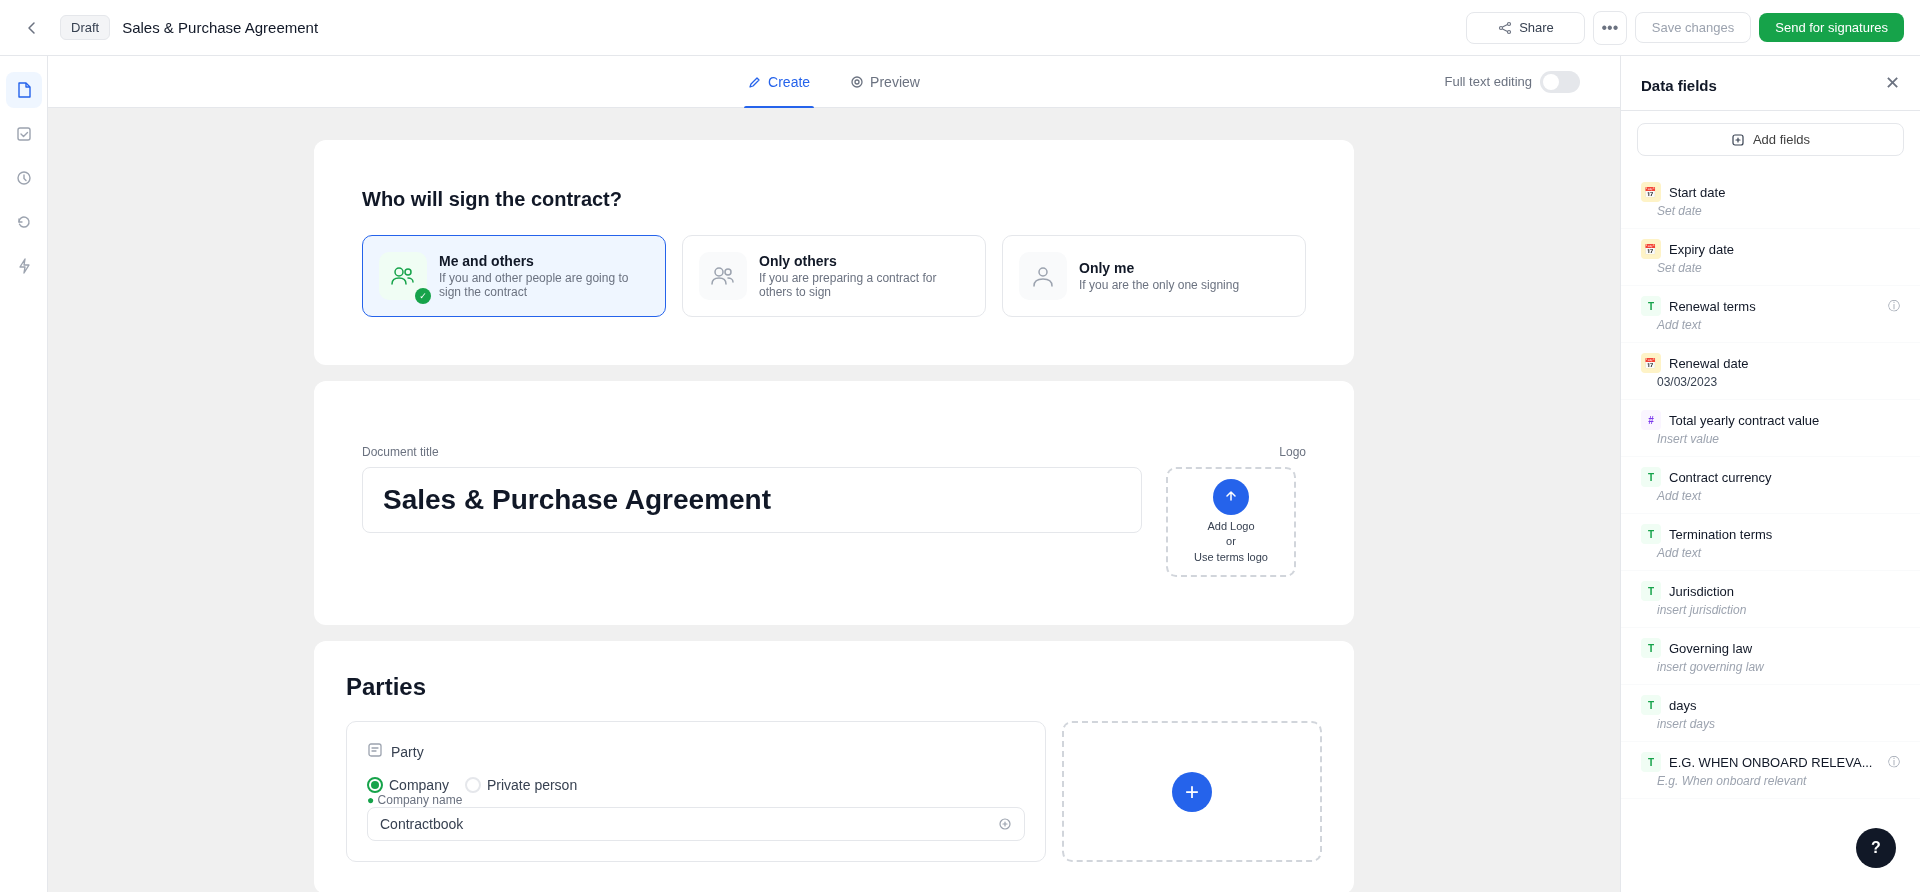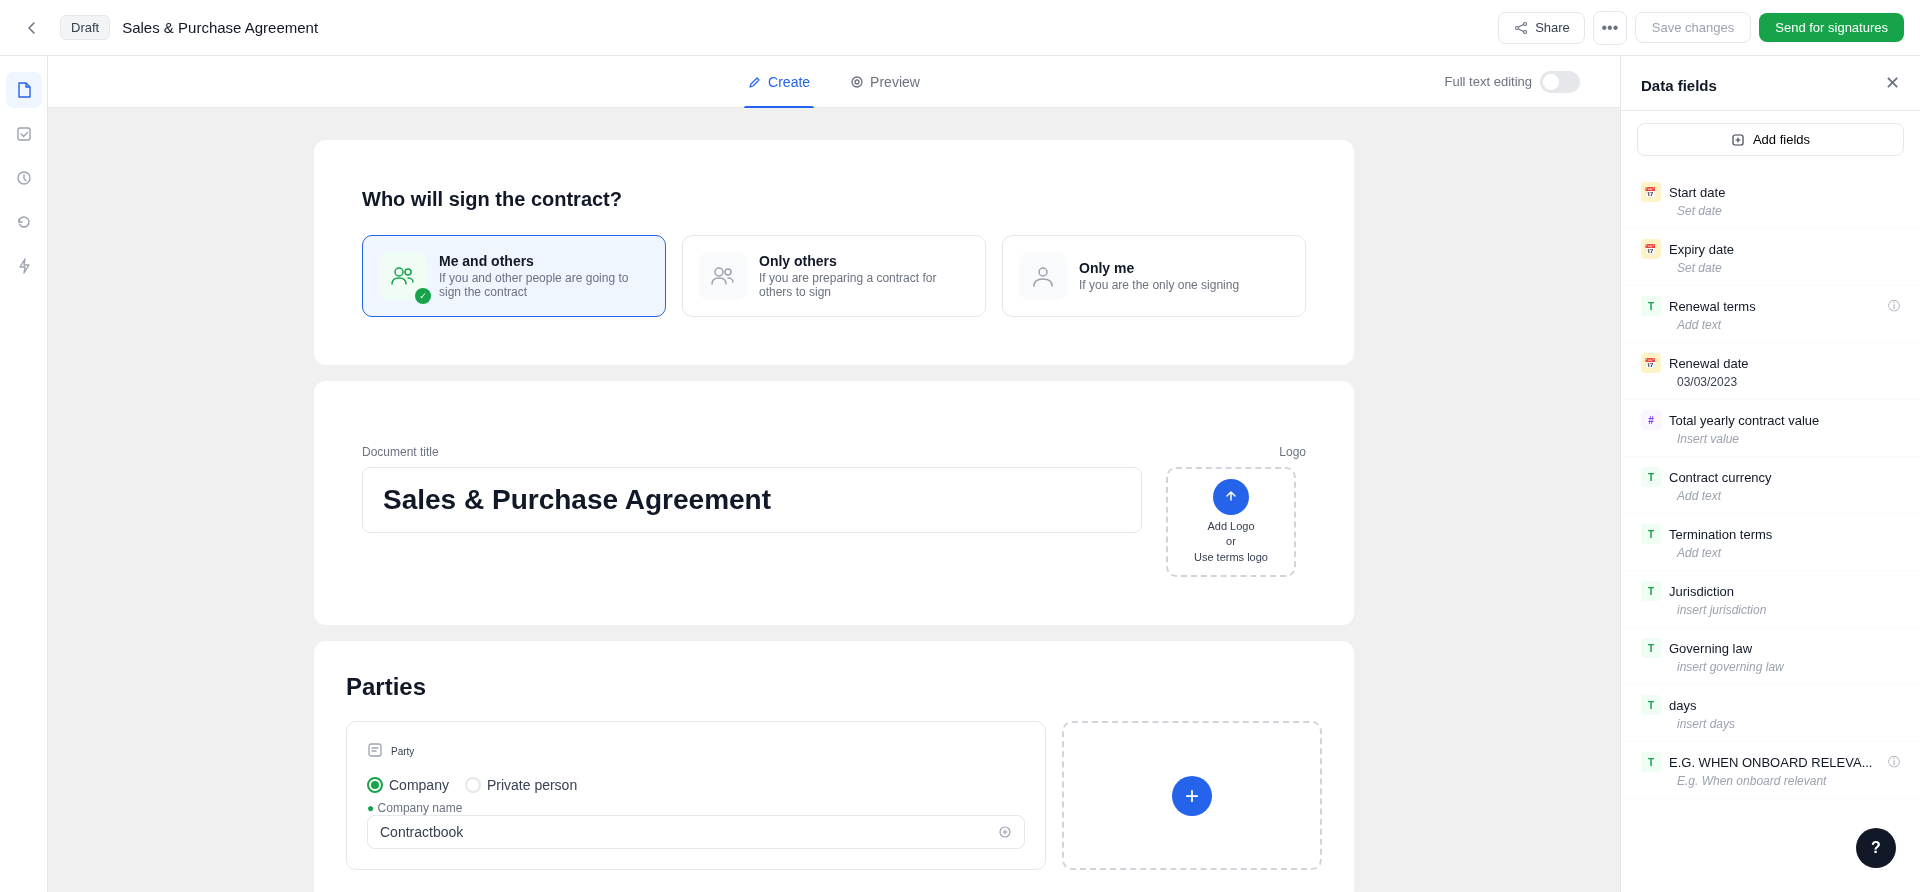--- a/index.html
+++ b/index.html
@@ -14,21 +14,21 @@
       width: 32px; height: 32px; display: flex; align-items: center; justify-content: center;
       border-radius: 6px; cursor: pointer; color: #6b7280;
     }
     .draft-badge {
       background: #f3f4f6; border: 1px solid #e5e7eb; border-radius: 6px;
       padding: 4px 10px; font-size: 13px; color: #374151; font-weight: 500;
     }
     .doc-title-top { font-size: 15px; font-weight: 500; color: #111827; flex: 1; }
     .topbar-right { display: flex; align-items: center; gap: 8px; }
     .share-btn {
-      display: flex; align-items: center; gap: 6px; padding: 7px 14px;
+      display: flex; align-items: center; gap: 6px; padding: 7px 30px;
       border: 1px solid #e5e7eb; border-radius: 8px; background: #fff;
       font-size: 13px; color: #374151; cursor: pointer; font-weight: 500;
     }
     .more-btn {
       width: 34px; height: 34px; display: flex; align-items: center; justify-content: center;
       border: 1px solid #e5e7eb; border-radius: 8px; background: #fff; cursor: pointer; color: #6b7280;
     }
     .save-btn {
       padding: 7px 16px; border-radius: 8px; border: 1px solid #e5e7eb;
       background: #fff; font-size: 13px; color: #9ca3af; cursor: pointer;
@@ -135,22 +135,22 @@
     
     .parties-section { background: #fff; border-radius: 12px; padding: 32px; margin-bottom: 16px; }
     .parties-title { font-size: 24px; font-weight: 700; color: #111827; margin-bottom: 20px; }
     .parties-content { display: flex; gap: 16px; }
     .party-card {
       flex: 1; border: 1px solid #e5e7eb; border-radius: 10px; padding: 20px;
       background: #fff;
     }
     .party-header { display: flex; align-items: center; gap: 8px; margin-bottom: 16px; }
     .party-icon { color: #9ca3af; font-size: 14px; }
-    .party-label { font-size: 10px; font-weight: 500; color: #374151; }
-    .radio-group { display: flex; gap: 16px; margin-bottom: 8px; }
+    .party-label { font-size: 14px; font-weight: 500; color: #374151; }
+    .radio-group { display: flex; gap: 16px; margin-bottom: 0; }
     .radio-option { display: flex; align-items: center; gap: 6px; cursor: pointer; font-size: 14px; color: #374151; }
     .radio-circle {
       width: 16px; height: 16px; border-radius: 50%; border: 2px solid #e5e7eb;
       display: flex; align-items: center; justify-content: center;
     }
     .radio-circle.checked { border-color: #16a34a; }
     .radio-circle.checked::after {
       content: ''; width: 8px; height: 8px; background: #16a34a; border-radius: 50%;
     }
     .field-label { font-size: 12px; color: #6b7280; }
@@ -174,21 +174,21 @@
     }
     .panel-header {
       display: flex; align-items: flex-end; justify-content: space-between;
       padding: 16px 20px; border-bottom: 1px solid #e5e7eb;
     }
     .panel-title { font-size: 15px; font-weight: 600; color: #111827; }
     .panel-close { cursor: pointer; color: #6b7280; font-size: 18px; }
     .add-fields-btn {
       display: flex; align-items: center; gap: 8px; margin: 12px 16px;
       padding: 8px 16px; border: 1px solid #e5e7eb; border-radius: 8px;
-      background: #fff; cursor: pointer; font-size: 13px; color: #000000;
+      background: #fff; cursor: pointer; font-size: 13px; color: #404040;
       font-weight: 500; justify-content: center;
     }
     .show-row {
       display: flex; align-items: center; justify-content: space-between;
       padding: 6px 16px 10px; font-size: 13px; color: #374151;
     }
     .show-badge {
       display: flex; align-items: center; gap: 4px; background: #f3f4f6;
       border-radius: 6px; padding: 3px 8px; cursor: pointer; font-size: 12px;
     }
@@ -203,21 +203,21 @@
     }
     .field-item-header { display: flex; align-items: center; gap: 8px; margin-bottom: 2px; }
     .field-type-icon {
       width: 20px; height: 20px; background: #e0f2fe; border-radius: 4px;
       display: flex; align-items: center; justify-content: center; font-size: 10px; color: #2563eb; font-weight: 700; flex-shrink: 0;
     }
     .field-type-icon.date { background: #fef3c7; color: #d97706; }
     .field-type-icon.text { background: #f0fdf4; color: #16a34a; }
     .field-type-icon.num { background: #faf5ff; color: #7c3aed; }
     .field-name { font-size: 13px; font-weight: 500; color: #111827; }
-    .field-value { font-size: 12px; color: #6b7280; margin-left: 36px; }
+    .field-value { font-size: 12px; color: #6b7280; margin-left: 16px; }
     .field-value.placeholder { color: #9ca3af; font-style: italic; }
     .field-value.set { color: #374151; }
     .field-info-icon { margin-left: auto; color: #9ca3af; font-size: 12px; }
 
     
     .help-btn {
       position: fixed; bottom: 24px; right: 24px;
       width: 40px; height: 40px; background: #111827; border-radius: 50%;
       display: flex; align-items: center; justify-content: center;
       color: #fff; font-size: 16px; font-weight: 600; cursor: pointer;

